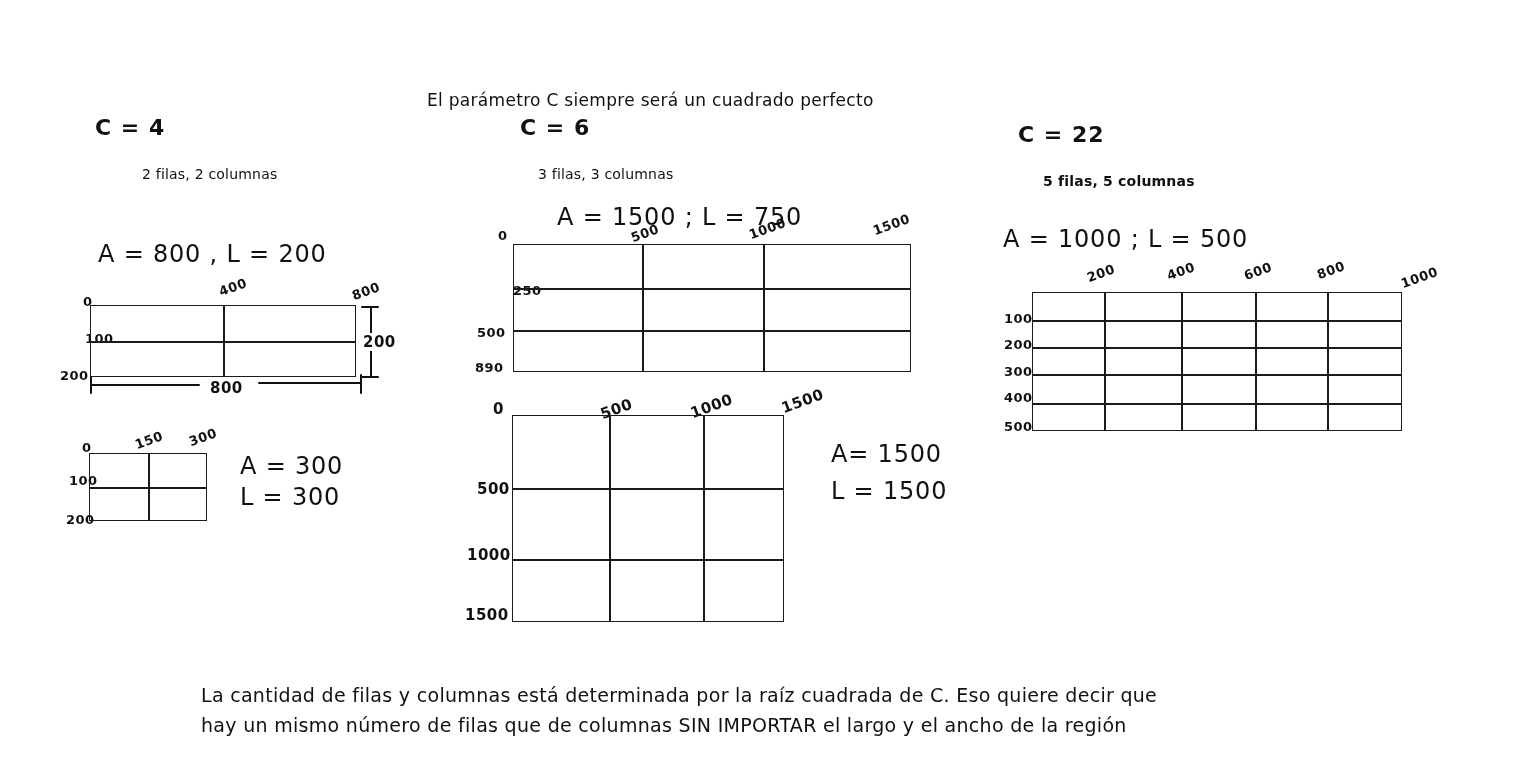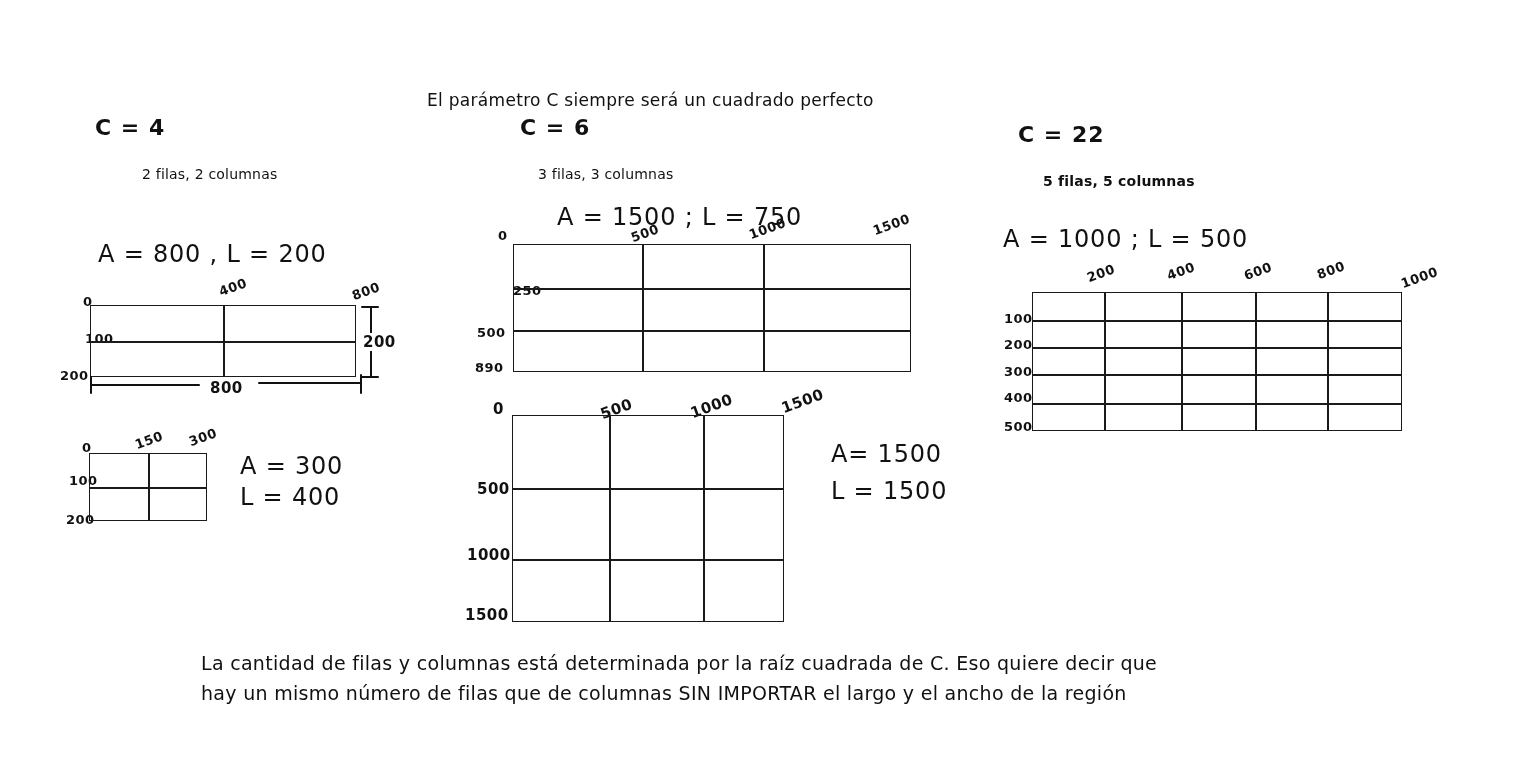--- a/index.html
+++ b/index.html
@@ -58,20 +58,21 @@
     white-space: nowrap;
     transform: rotate(-20deg);
     transform-origin: left bottom;
   }
   .footer {
     font-size: 19px;
     font-weight: 400;
     letter-spacing: 0.3px;
     line-height: 30px;
     white-space: nowrap;
+    margin-top: 32px;
   }
   .grid {
     position: absolute;
     box-sizing: border-box;
     border: 1.6px solid #1a1a1a;
   }
   .gl-v, .gl-h {
     position: absolute;
     background: #1a1a1a;
   }
@@ -128,21 +129,21 @@
 <div class="abs tick-rot hand" style="left:192px; top:434px;">300</div>
 <div class="abs tick hand" style="left:69px; top:473px;">100</div>
 <div class="abs tick hand" style="left:66px; top:512px;">200</div>
 
 <div class="grid" style="left:89px; top:453px; width:118px; height:68px;">
   <div class="gl-v" style="left:58px;"></div>
   <div class="gl-h" style="top:33px;"></div>
 </div>
 
 <div class="abs eq hand" style="left:240px; top:452px;">A = 300</div>
-<div class="abs eq hand" style="left:240px; top:483px;">L = 400</div>
+<div class="abs eq hand" style="left:240px; top:483px;">L = 300</div>
 
 <div class="abs section-title hand" style="left:520px; top:115px;">C = 6</div>
 <div class="abs section-sub hand" style="left:538px; top:166px;">3 filas, 3 columnas</div>
 
 <div class="abs eq hand" style="left:557px; top:203px;">A = 1500 ;  L = 750</div>
 
 <div class="abs tick hand" style="left:498px; top:228px;">0</div>
 <div class="abs tick-rot hand" style="left:634px; top:230px;">500</div>
 <div class="abs tick-rot hand" style="left:752px; top:227px;">1000</div>
 <div class="abs tick-rot hand" style="left:876px; top:223px;">1500</div>

